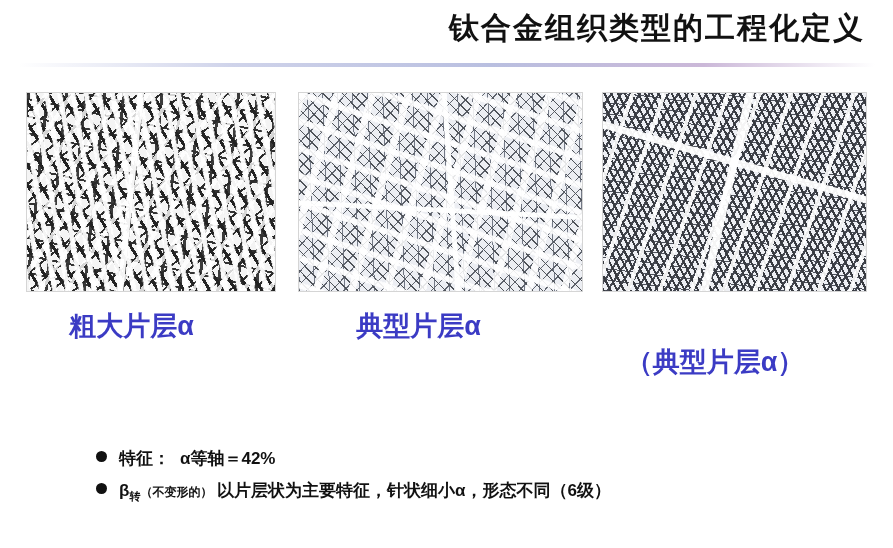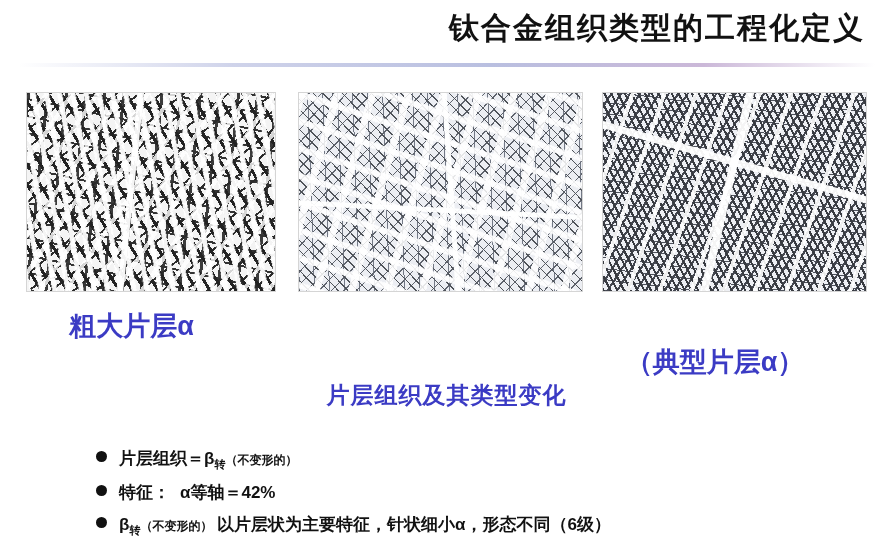--- a/index.html
+++ b/index.html
@@ -227,31 +227,27 @@
     </div>
     <div class="micro m3">
       <div class="tex"></div>
       <div class="tex2"></div>
       <div class="crack crack-a"></div>
       <div class="crack crack-b"></div>
     </div>
   </div>
 
   <div class="caption cap1">粗大片层α</div>
+  <div class="caption cap2">典型片层α</div>
   <div class="caption cap3b">（典型片层α）</div>
 
-  <div class="subtitle">片层组织及其类型变化</div>
 
   <div class="bullets">
     <div class="bullet">
       <span class="dot"></span>
-      <span class="bullet-text"><span>片层组织＝β</span><span class="sub">转</span><span class="small">（不变形的）</span></span>
-    </div>
-    <div class="bullet">
-      <span class="dot"></span>
       <span class="bullet-text"><span>特征：</span><span class="gap"> </span><span>α等轴＝42%</span></span>
     </div>
     <div class="bullet">
       <span class="dot"></span>
       <span class="bullet-text"><span>β</span><span class="sub">转</span><span class="small">（不变形的）</span><span> 以片层状为主要特征，针状细小α，形态不同（6级）</span></span>
     </div>
   </div>
 
 </div>
 

